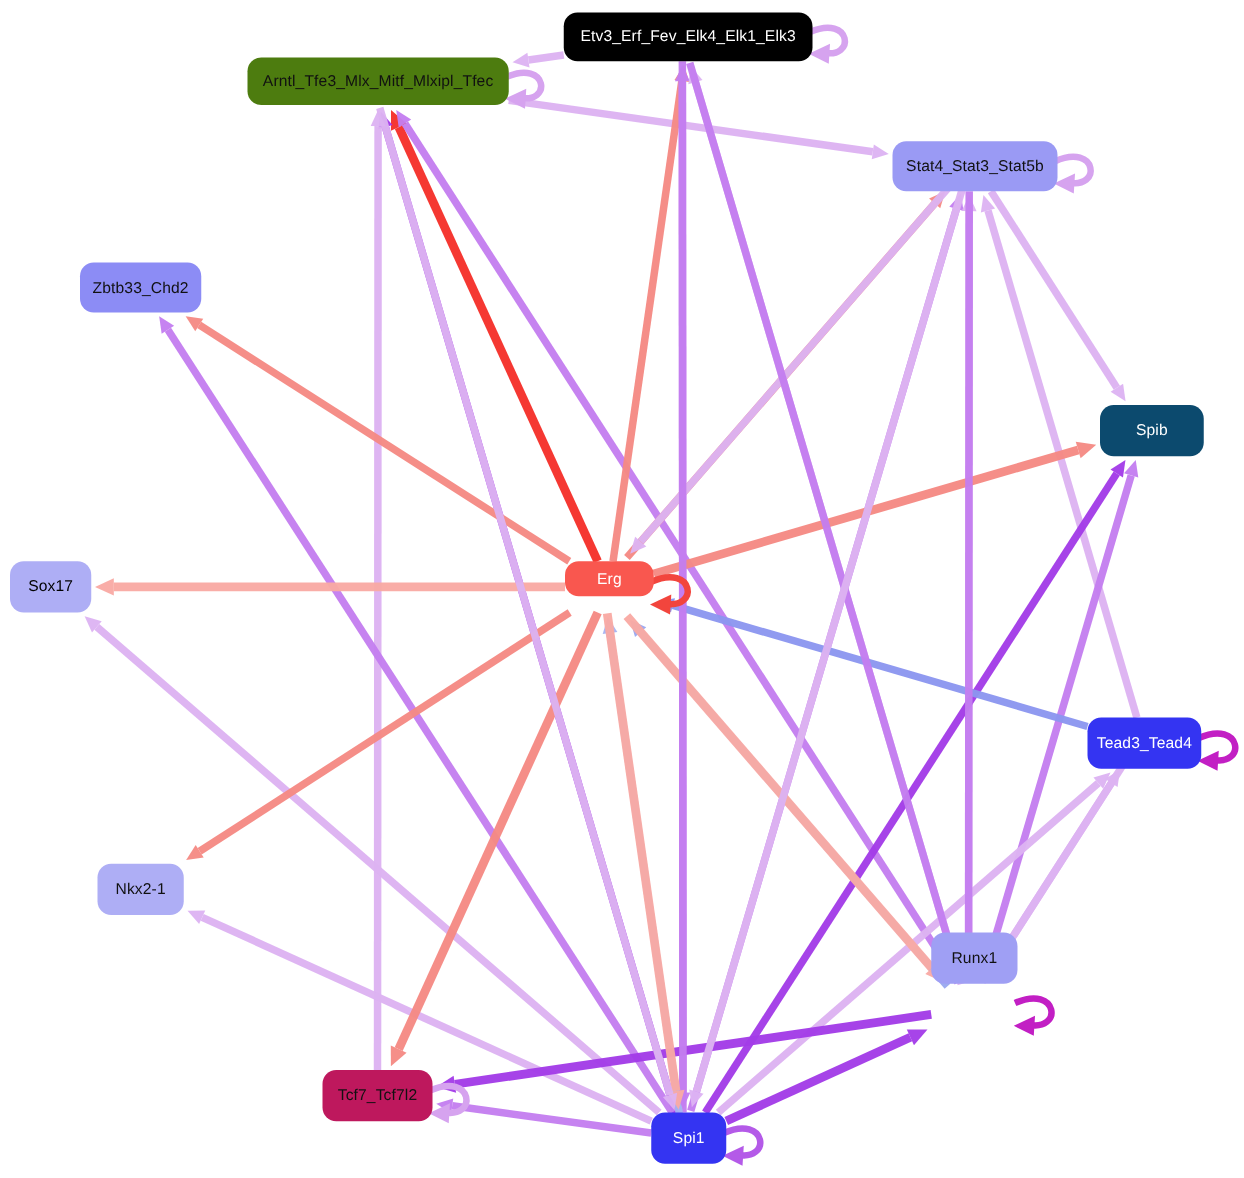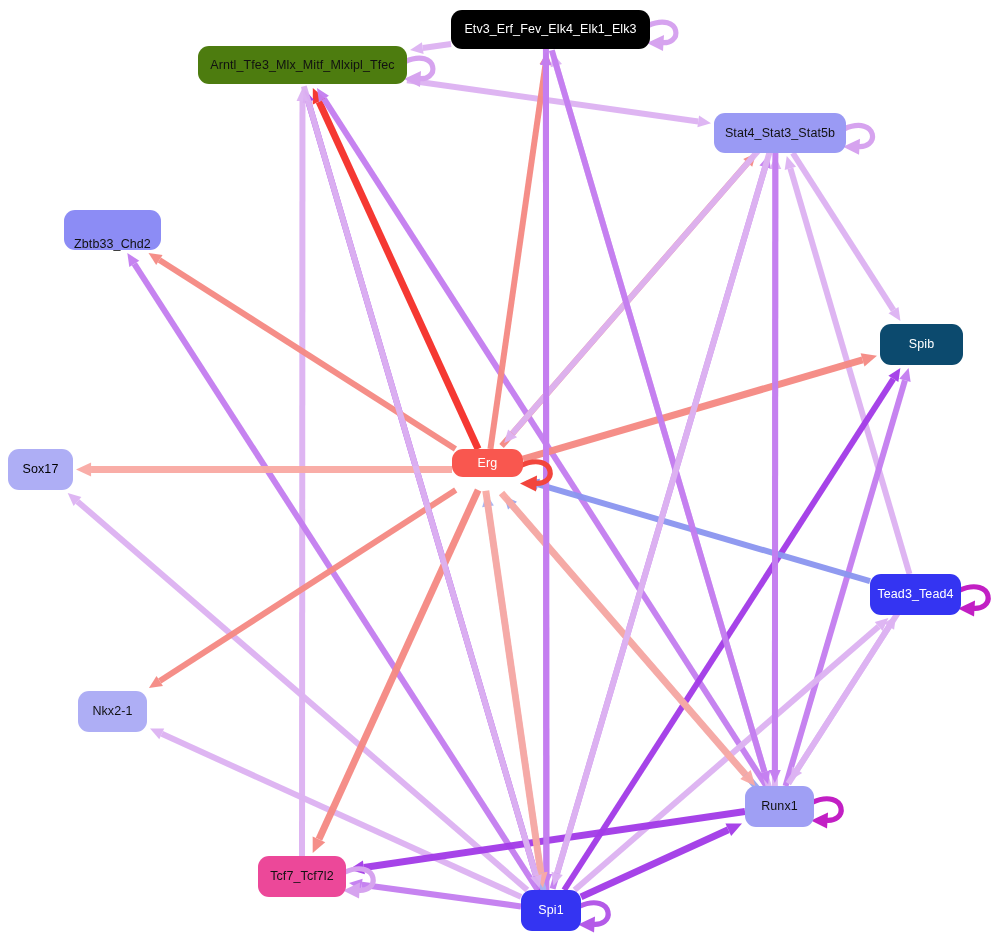--- a/index.html
+++ b/index.html
@@ -222,40 +222,40 @@
     </svg>
 <div class="node" style="left: 451px; top: 10px; width: 199px; height: 39px; background: #000000; color: rgb(255, 255, 255);">
       <span>Etv3_Erf_Fev_Elk4_Elk1_Elk3</span>
     </div>
     <div class="node" style="left: 198px; top: 46px; width: 209px; height: 38px; background: #4d7c0f; color: rgb(17, 17, 17);">
       <span>Arntl_Tfe3_Mlx_Mitf_Mlxipl_Tfec</span>
     </div>
     <div class="node" style="left: 714px; top: 113px; width: 132px; height: 40px; background: rgb(154, 154, 244); color: rgb(17, 17, 17);">
       <span>Stat4_Stat3_Stat5b</span>
     </div>
-    <div class="node" style="left: 64px; top: 210px; width: 97px; height: 40px; background: rgb(140, 140, 245); color: rgb(17, 17, 17); align-items: flex-end;">
+    <div class="node" style="left: 64px; top: 210px; width: 97px; height: 40px; background: rgb(140, 140, 245); color: rgb(17, 17, 17);">
       <span>Zbtb33_Chd2</span>
     </div>
     <div class="node" style="left: 880px; top: 324px; width: 83px; height: 41px; background: #0c4a6e; color: rgb(255, 255, 255);">
       <span>Spib</span>
     </div>
     <div class="node" style="left: 8px; top: 449px; width: 65px; height: 41px; background: rgb(174, 174, 245); color: #000000;">
       <span>Sox17</span>
     </div>
     <div class="node" style="left: 452px; top: 449px; width: 71px; height: 28px; background: rgb(249, 87, 79); color: rgb(255, 255, 255);">
       <span>Erg</span>
     </div>
     <div class="node" style="left: 870px; top: 574px; width: 91px; height: 41px; background: rgb(52, 52, 242); color: rgb(255, 255, 255);">
       <span>Tead3_Tead4</span>
     </div>
     <div class="node" style="left: 78px; top: 691px; width: 69px; height: 41px; background: rgb(174, 174, 245); color: rgb(17, 17, 17);">
       <span>Nkx2-1</span>
     </div>
-    <div class="node" style="left: 745px; top: 786px; width: 69px; height: 41px; background: rgb(159, 159, 244); color: rgb(17, 17, 17);">
+    <div class="node" style="left: 745px; top: 746px; width: 69px; height: 41px; background: rgb(159, 159, 244); color: rgb(17, 17, 17);">
       <span>Runx1</span>
     </div>
-    <div class="node" style="left: 258px; top: 856px; width: 88px; height: 41px; background: #ec4899; color: rgb(17, 17, 17);">
+    <div class="node" style="left: 258px; top: 856px; width: 88px; height: 41px; background: #be185d; color: rgb(17, 17, 17);">
       <span>Tcf7_Tcf7l2</span>
     </div>
     <div class="node" style="left: 521px; top: 890px; width: 60px; height: 41px; background: rgb(52, 52, 242); color: rgb(255, 255, 255);">
       <span>Spi1</span>
     </div>
   </div>
 
 </body></html>

